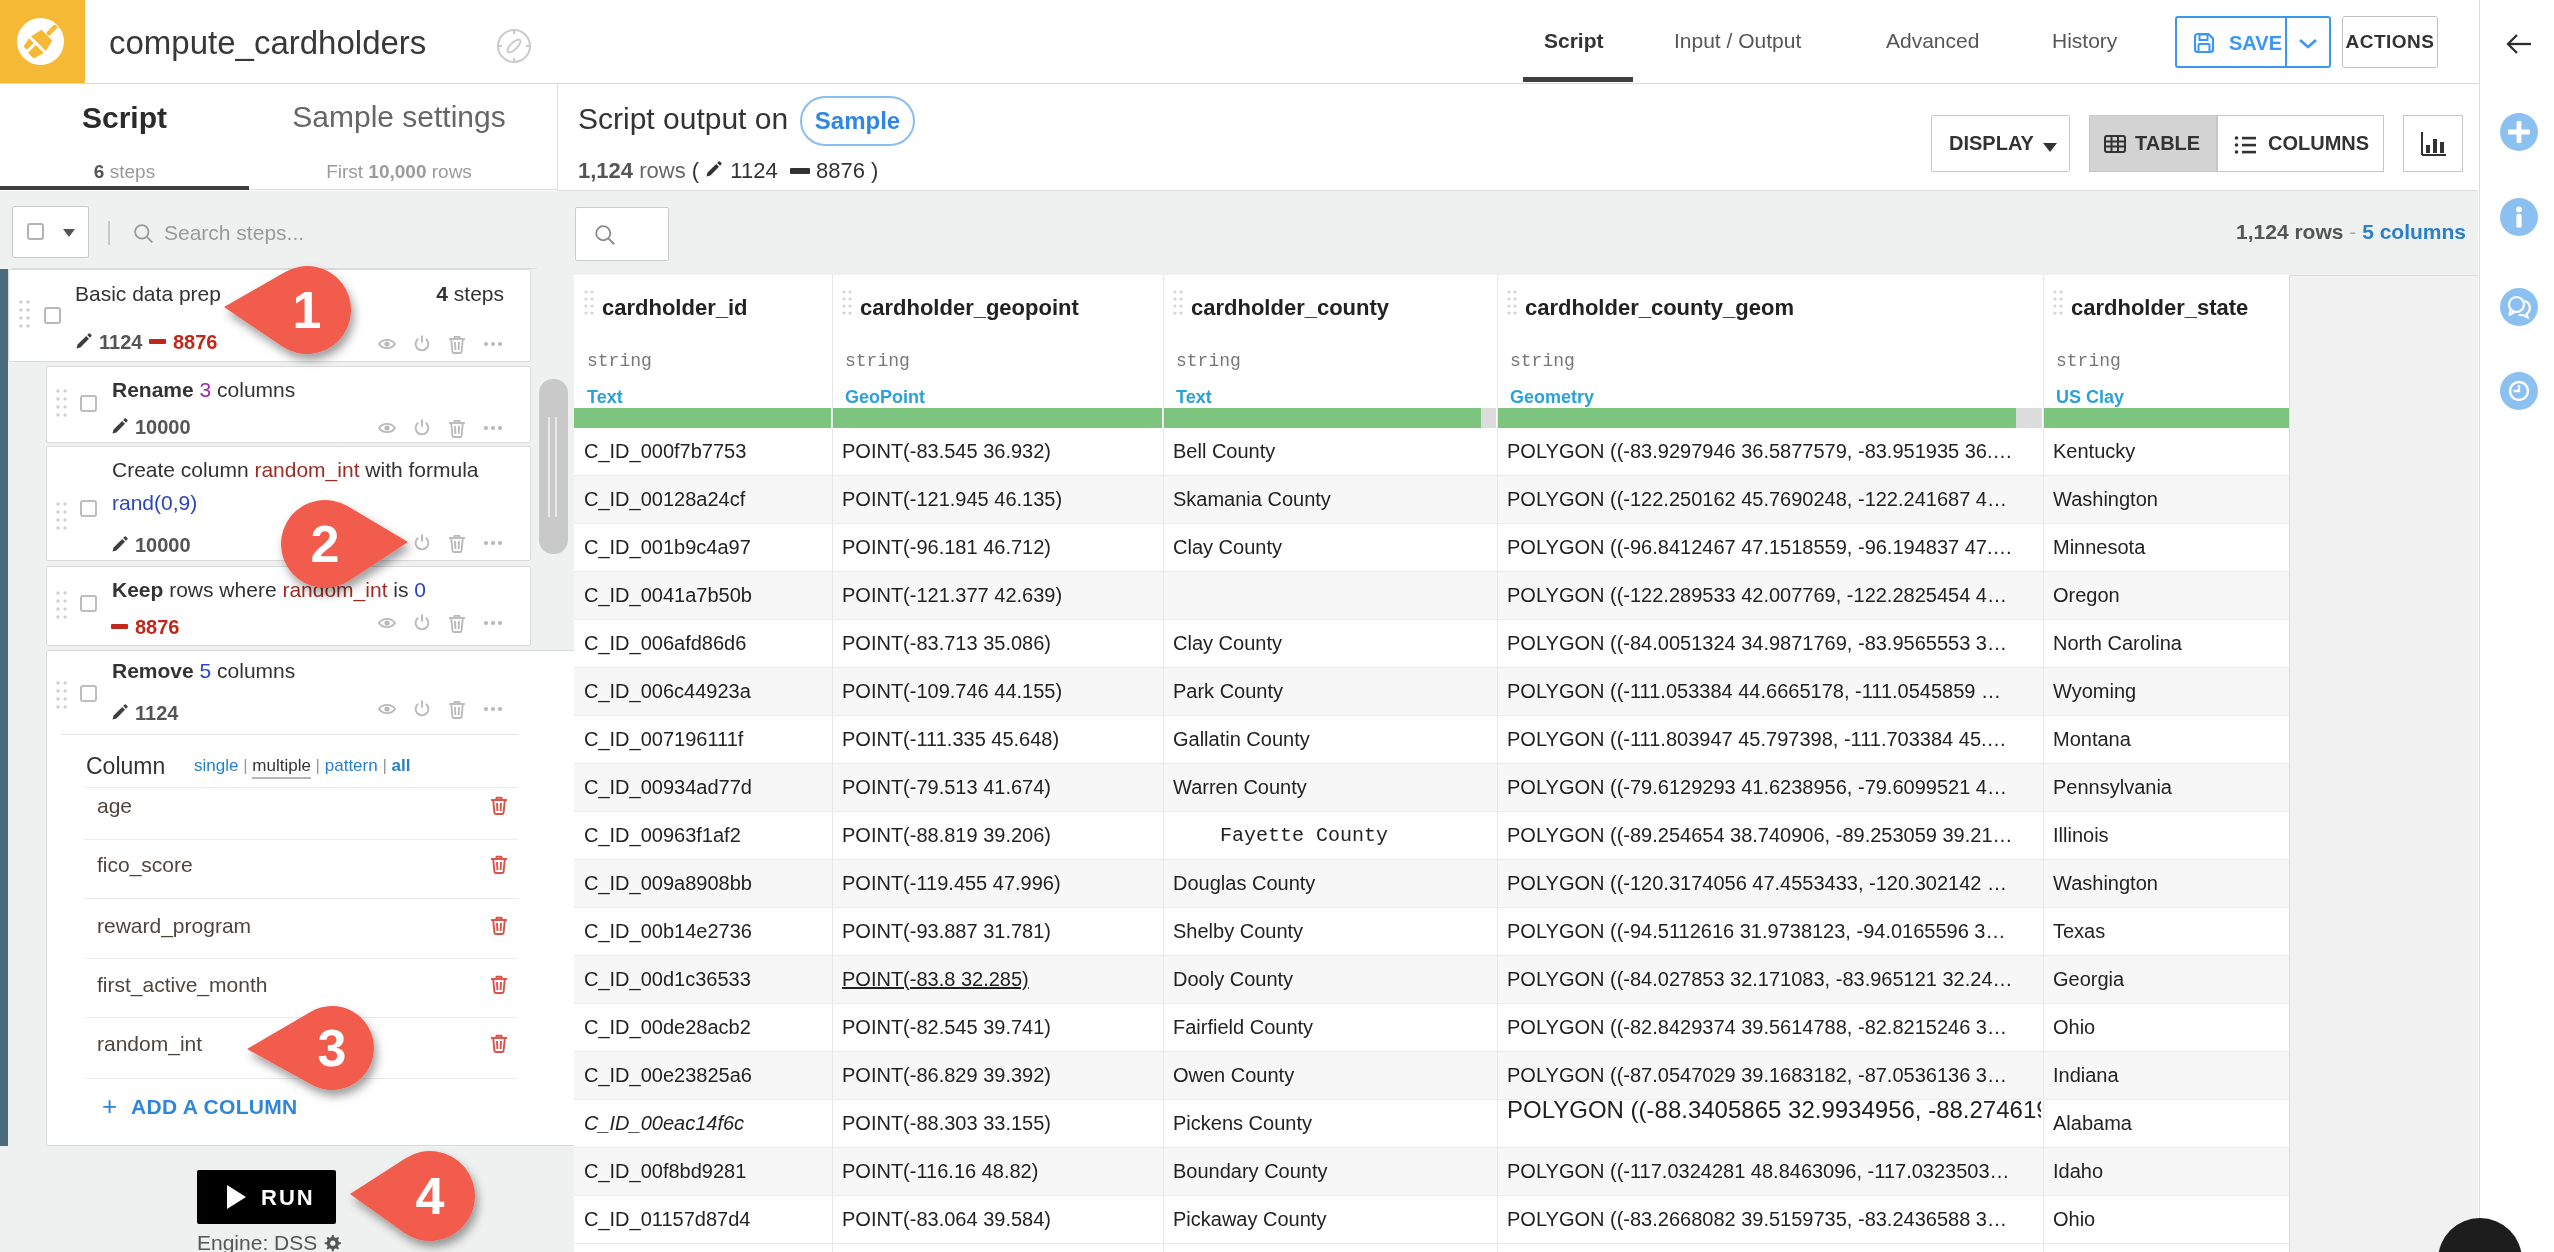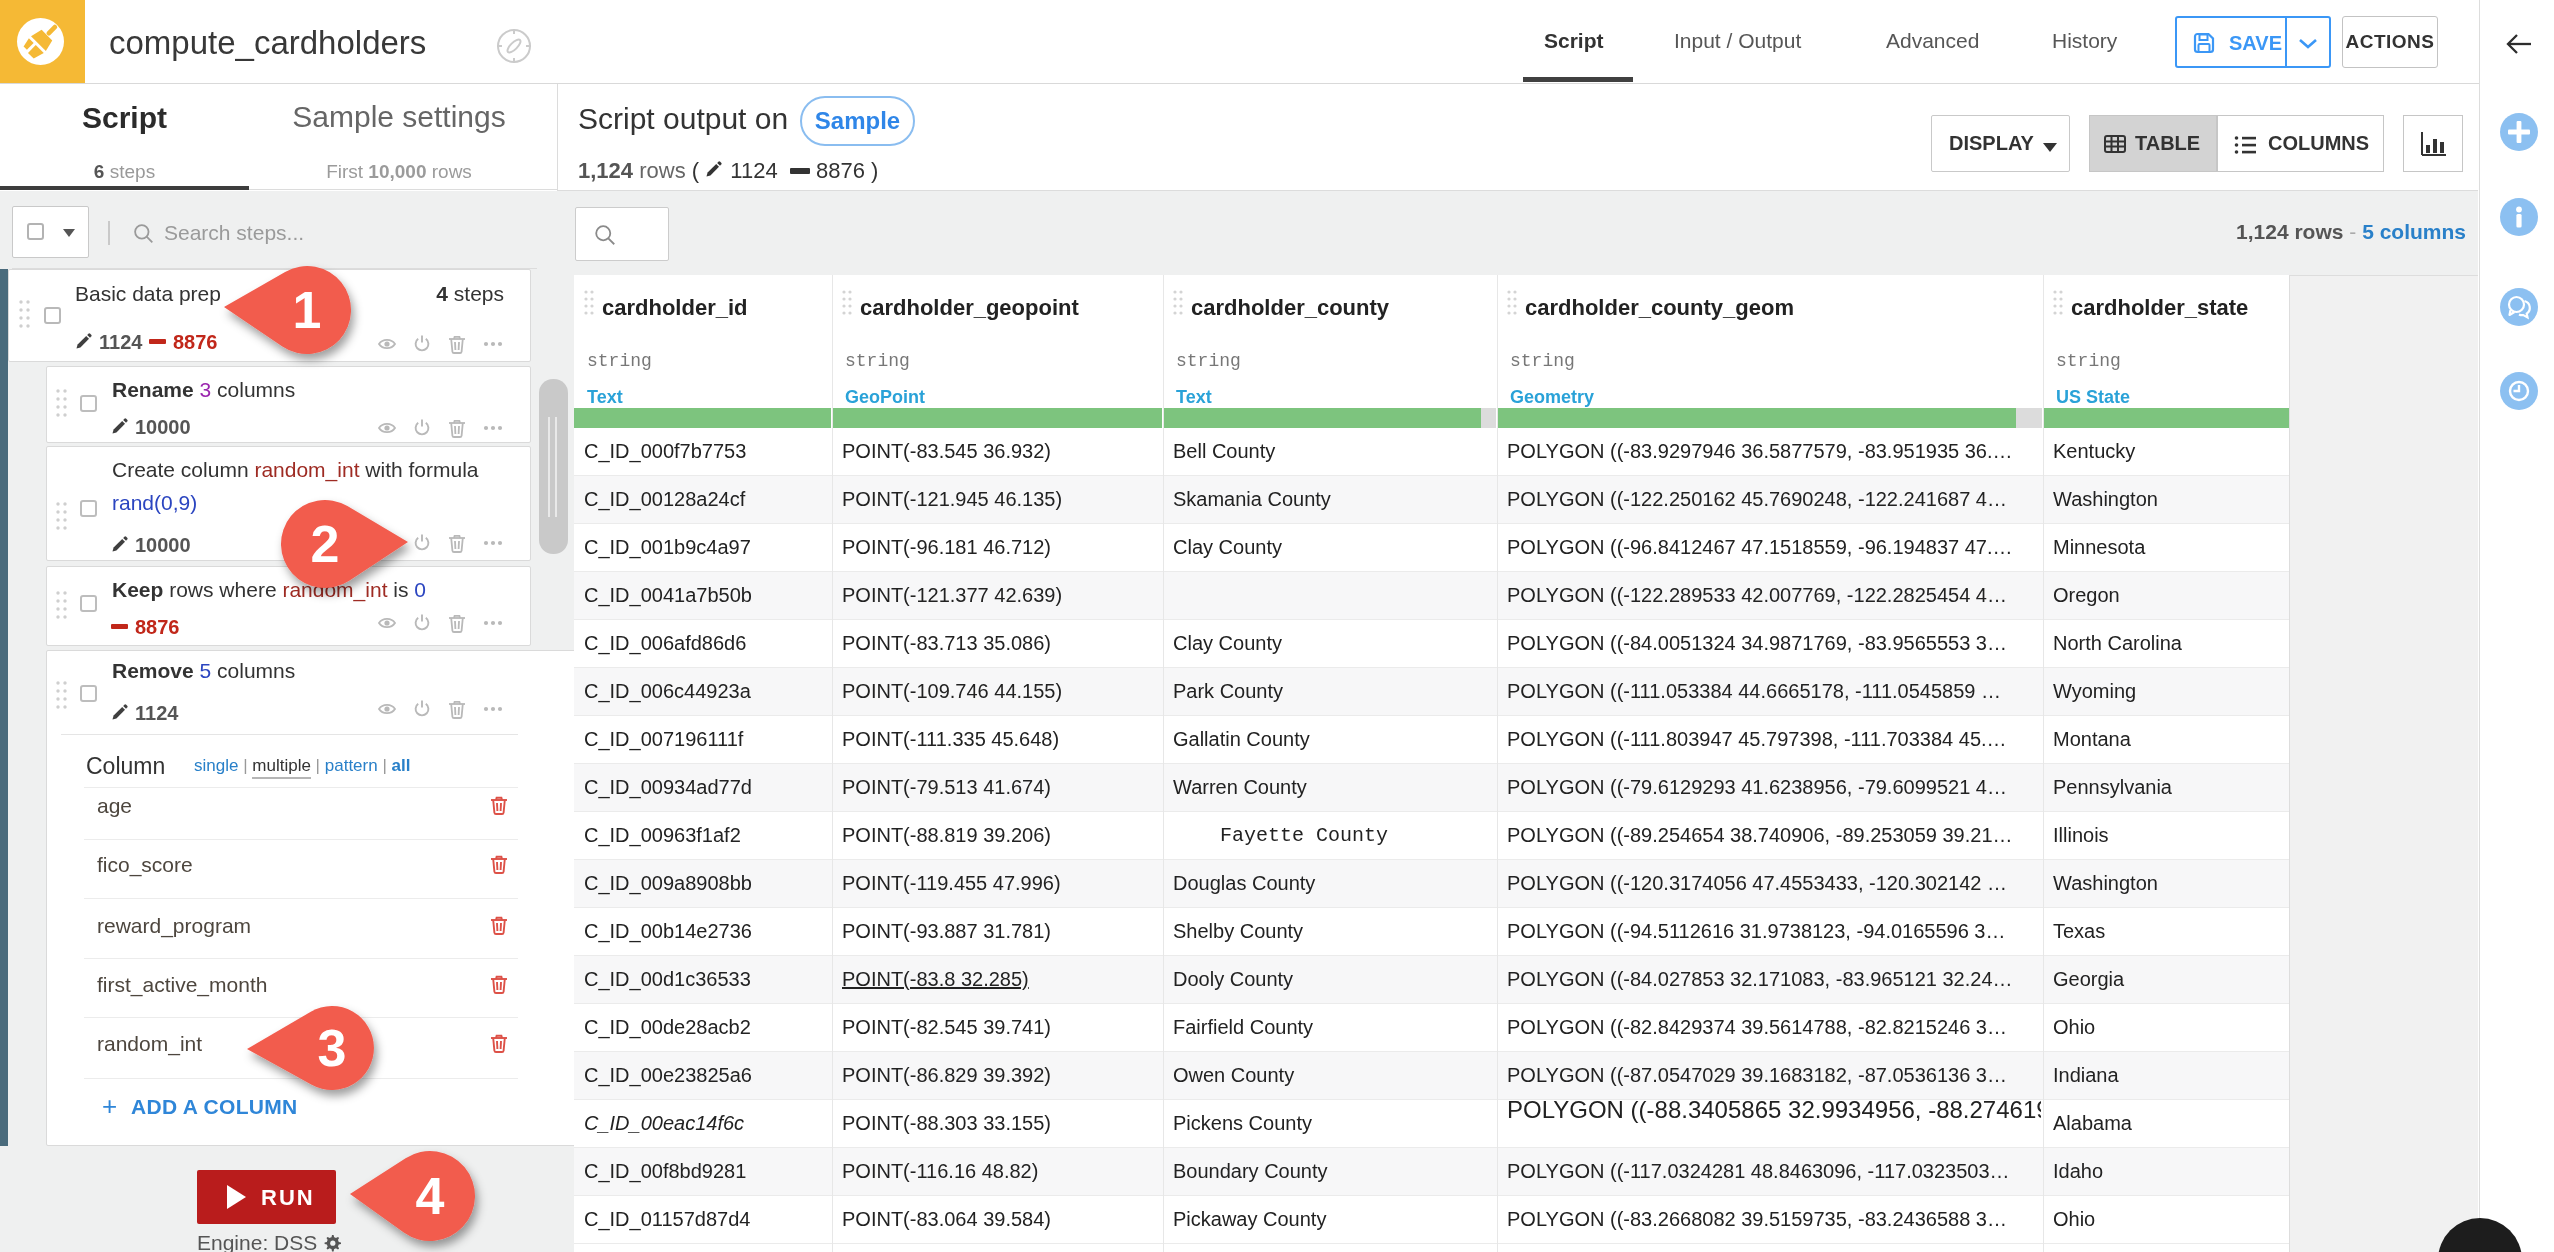--- a/index.html
+++ b/index.html
@@ -312,21 +312,21 @@
         <line x1="12" y1="8" x2="11.6" y2="16" stroke="#dd5147" stroke-width="1.9"></line>
       </svg></div>
 <div class="abs" style="left:37px;top:188px;width:434px;height:1px;background:#ececec;"></div>
 <div class="abs" style="left:37px;top:247px;width:434px;height:1px;background:#ececec;"></div>
 <div class="abs" style="left:37px;top:307px;width:434px;height:1px;background:#ececec;"></div>
 <div class="abs" style="left:37px;top:366px;width:434px;height:1px;background:#ececec;"></div>
 <div class="abs" style="left:37px;top:427px;width:434px;height:1px;background:#ececec;"></div>
 <div class="abs nw" style="left:55px;top:440px;font-size:26px;color:#2f86d8;font-weight:300;">+</div>
 <div class="abs nw" style="left:84px;top:444px;font-size:21px;font-weight:bold;color:#2f86d8;letter-spacing:0.3px;">ADD A COLUMN</div>
 </div>
-<div class="abs" style="left:197px;top:1170px;width:139px;height:54px;background:#b91c1c;border-radius:2px;">
+<div class="abs" style="left:197px;top:1170px;width:139px;height:54px;background:#000000;border-radius:2px;">
     <div class="abs" style="left:30px;top:15px;width:0;height:0;border-top:12px solid transparent;border-bottom:12px solid transparent;border-left:19px solid #fff;"></div>
     <div class="abs nw" style="left:64px;top:15px;font-size:22px;font-weight:bold;color:#fff;letter-spacing:2px;">RUN</div>
   </div>
 <div class="abs nw" style="left:197px;top:1231px;font-size:21px;color:#555;">Engine: DSS</div>
 <div class="abs" style="left:322px;top:1233px;"><svg width="21" height="21" viewBox="0 0 21 21" style="">
       <path d="M10 2 L11.6 2 L12.1 4.3 A6 6 0 0 1 13.9 5.1 L16 3.9 L17.1 5 L15.9 7.1 A6 6 0 0 1 16.7 8.9 L19 9.4 L19 11 L16.7 11.5 A6 6 0 0 1 15.9 13.3 L17.1 15.4 L16 16.5 L13.9 15.3 A6 6 0 0 1 12.1 16.1 L11.6 18.4 L10 18.4 L9.5 16.1 A6 6 0 0 1 7.7 15.3 L5.6 16.5 L4.5 15.4 L5.7 13.3 A6 6 0 0 1 4.9 11.5 L2.6 11 L2.6 9.4 L4.9 8.9 A6 6 0 0 1 5.7 7.1 L4.5 5 L5.6 3.9 L7.7 5.1 A6 6 0 0 1 9.5 4.3 Z" fill="#555"></path>
       <circle cx="10.8" cy="10.2" r="2.6" fill="#eff0f0"></circle>
     </svg></div>
 <div class="abs" style="left:539px;top:379px;width:29px;height:175px;background:#c9c9c9;border-radius:14px;">
     <div class="abs" style="left:9px;top:38px;width:2px;height:100px;background:#e9e9e9;"></div>
@@ -442,21 +442,21 @@
       <circle cx="2" cy="9" r="1.6" fill="#d4d4d4"></circle>
       <circle cx="2" cy="16" r="1.6" fill="#d4d4d4"></circle>
       <circle cx="2" cy="23" r="1.6" fill="#d4d4d4"></circle>
       <circle cx="8" cy="2" r="1.6" fill="#d4d4d4"></circle>
       <circle cx="8" cy="9" r="1.6" fill="#d4d4d4"></circle>
       <circle cx="8" cy="16" r="1.6" fill="#d4d4d4"></circle>
       <circle cx="8" cy="23" r="1.6" fill="#d4d4d4"></circle>
     </svg></div>
 <div class="abs nw" style="left:2071px;top:295px;font-size:22px;font-weight:bold;color:#222;">cardholder_state</div>
 <div class="abs nw" style="left:2056px;top:351px;font-size:18px;color:#777;font-family:'Liberation Mono',monospace;">string</div>
-<div class="abs nw" style="left:2056px;top:387px;font-size:18px;font-weight:bold;color:#2aa2d8;">US State</div>
+<div class="abs nw" style="left:2056px;top:387px;font-size:18px;font-weight:bold;color:#2aa2d8;">US Clay</div>
 <div class="abs" style="left:574px;top:408px;width:257px;height:20px;background:#7dc47e;"></div>
 <div class="abs" style="left:833px;top:408px;width:329px;height:20px;background:#7dc47e;"></div>
 <div class="abs" style="left:1164px;top:408px;width:317px;height:20px;background:#7dc47e;"></div>
 <div class="abs" style="left:1481px;top:408px;width:15px;height:20px;background:#dcdcdc;"></div>
 <div class="abs" style="left:1498px;top:408px;width:518px;height:20px;background:#7dc47e;"></div>
 <div class="abs" style="left:2016px;top:408px;width:26px;height:20px;background:#dcdcdc;"></div>
 <div class="abs" style="left:2044px;top:408px;width:245px;height:20px;background:#7dc47e;"></div>
 <div class="abs" style="left:574px;top:428px;width:1715px;height:48px;background:#ffffff;border-bottom:1px solid #ebebeb;"></div>
 <div class="abs nw" style="left:584px;top:440px;width:246px;overflow:hidden;font-size:20px;color:#222;">C_ID_000f7b7753</div>
 <div class="abs nw" style="left:842px;top:440px;width:319px;overflow:hidden;font-size:20px;color:#222;">POINT(-83.545 36.932)</div>

